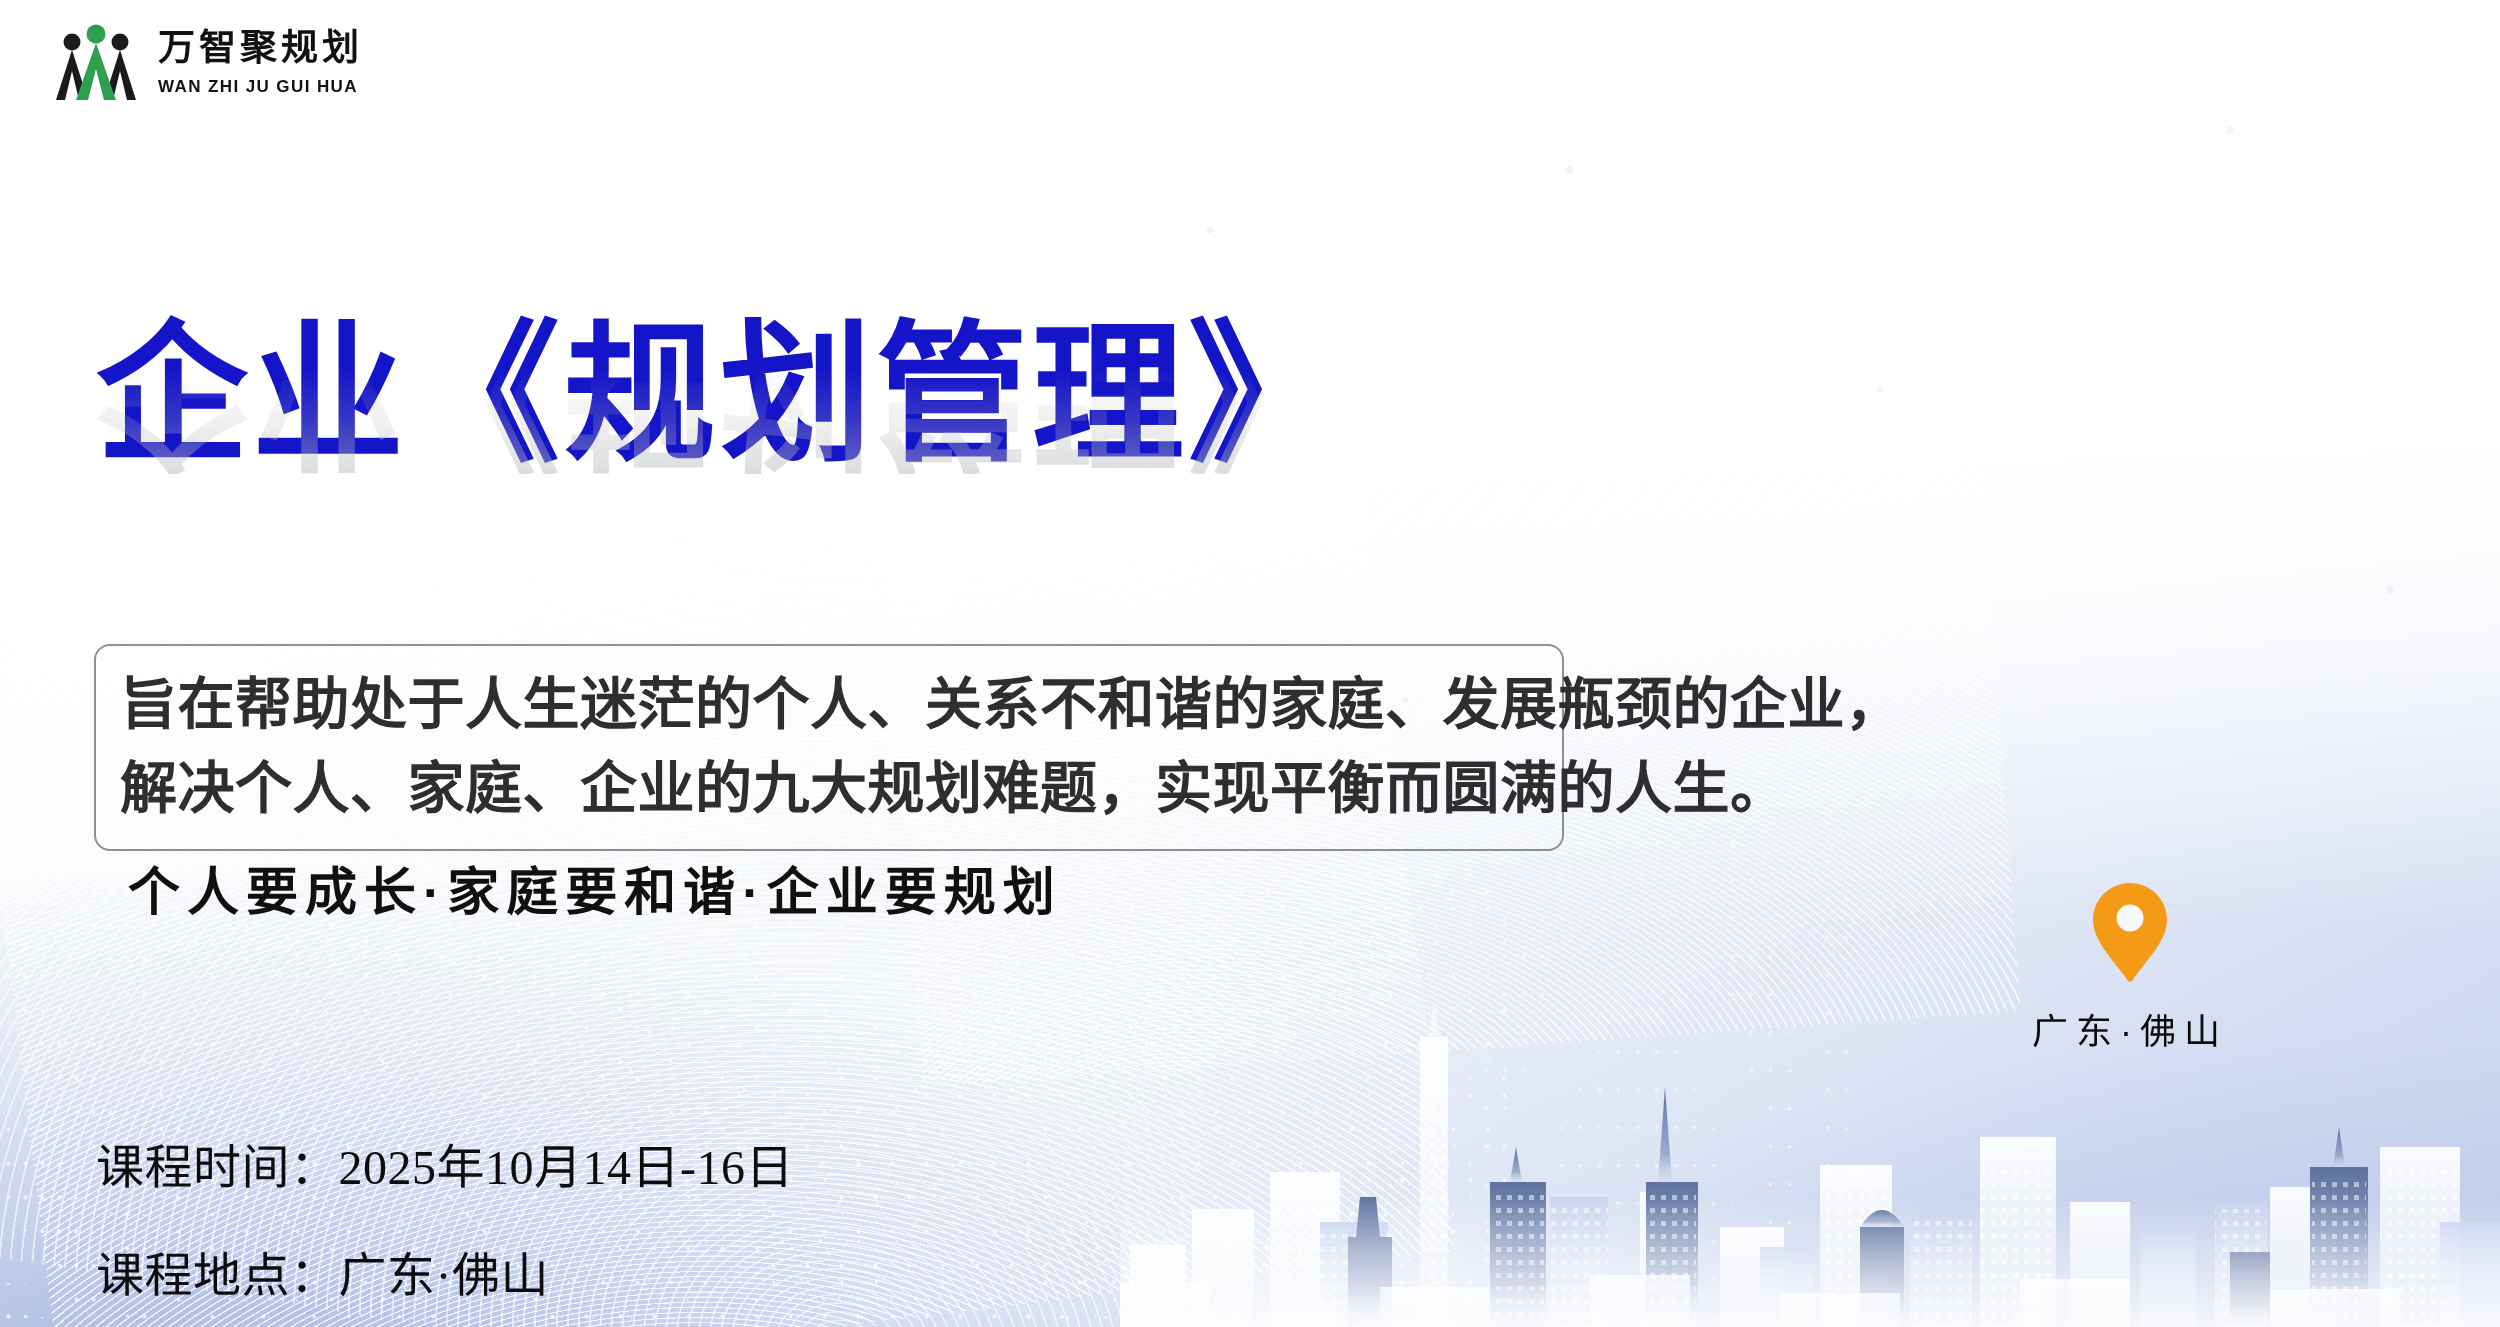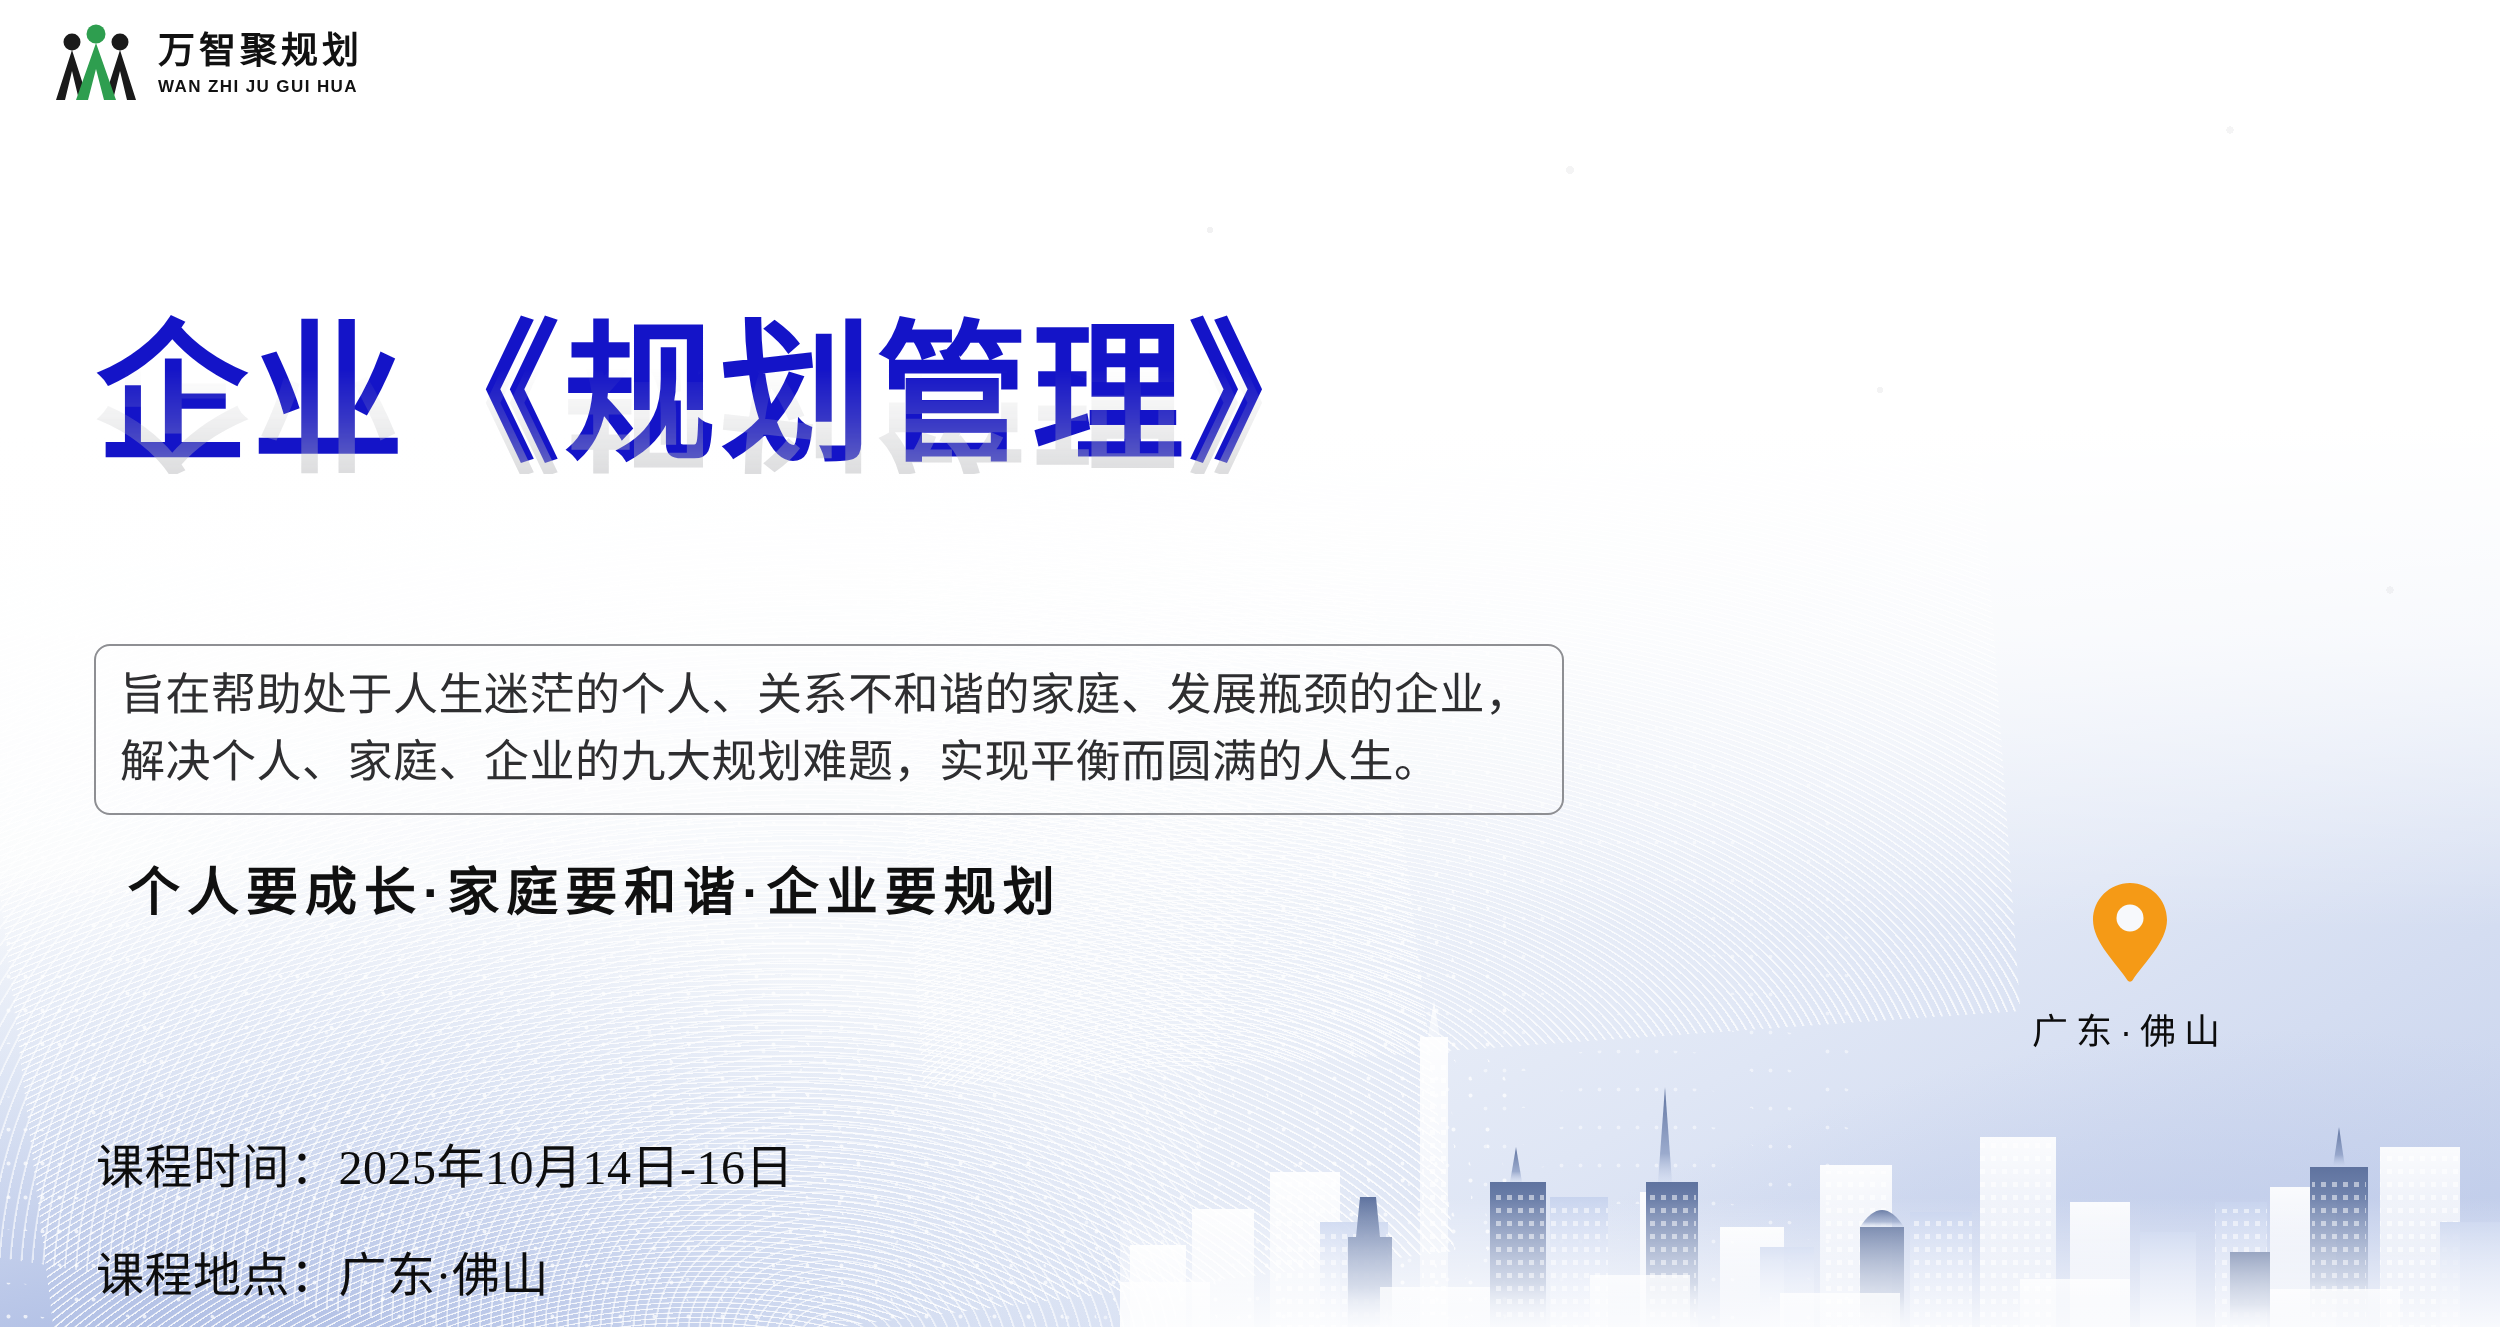--- a/index.html
+++ b/index.html
@@ -87,21 +87,21 @@
 
   
   .skyline{position:absolute;left:1120px;bottom:0;width:1380px;height:330px;}
   .skyline svg{display:block;width:100%;height:100%;}
 
   
   .logo{position:absolute;left:52px;top:22px;display:flex;align-items:center;gap:18px;}
   .logo-mark{width:88px;height:82px;}
   .logo-text{display:flex;flex-direction:column;line-height:1;}
   .logo-cn{
-    font-family:Liberation Sans, sans-serif;
+    font-family:Liberation Mono, monospace;
     font-size:37px;font-weight:700;color:#111;letter-spacing:4px;
   }
   .logo-en{
     font-size:17px;font-weight:700;color:#111;letter-spacing:1.4px;margin-top:9px;
   }
 
   
   .headline-wrap{position:absolute;left:96px;top:318px;width:1560px;}
   .headline{
     font-size:152px;font-weight:900;color:#1414c8;
@@ -122,21 +122,21 @@
 
   
   .desc-box{
     position:absolute;left:94px;top:644px;width:1470px;
     box-sizing:border-box;
     padding:16px 24px 18px 24px;
     border:2px solid #8e8f93;border-radius:16px;
     background:rgba(255,255,255,.18);
   }
   .desc-line{
-    font-size:45px;line-height:1.48;color:#2e2e30;font-weight:400;
+    font-size:57px;line-height:1.48;color:#2e2e30;font-weight:700;
     letter-spacing:.5px;white-space:nowrap;
   }
 
   
   .tagline{
     position:absolute;left:128px;top:850px;
     font-size:52px;font-weight:700;color:#101010;letter-spacing:7px;white-space:nowrap;
   }
 
   

